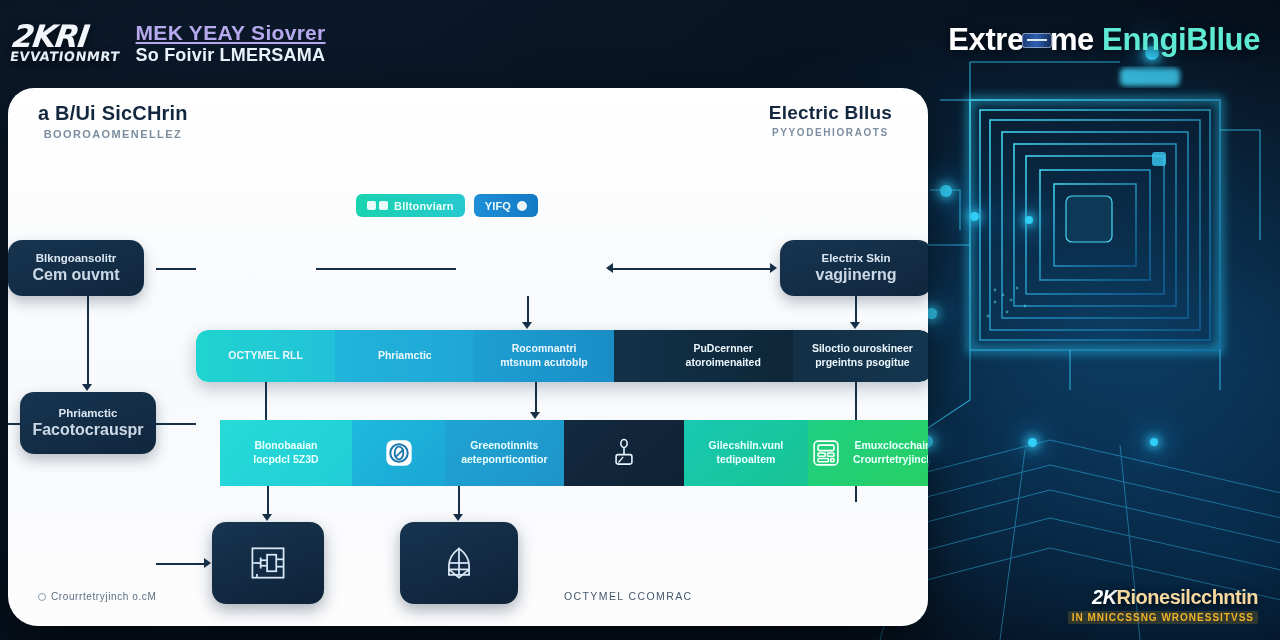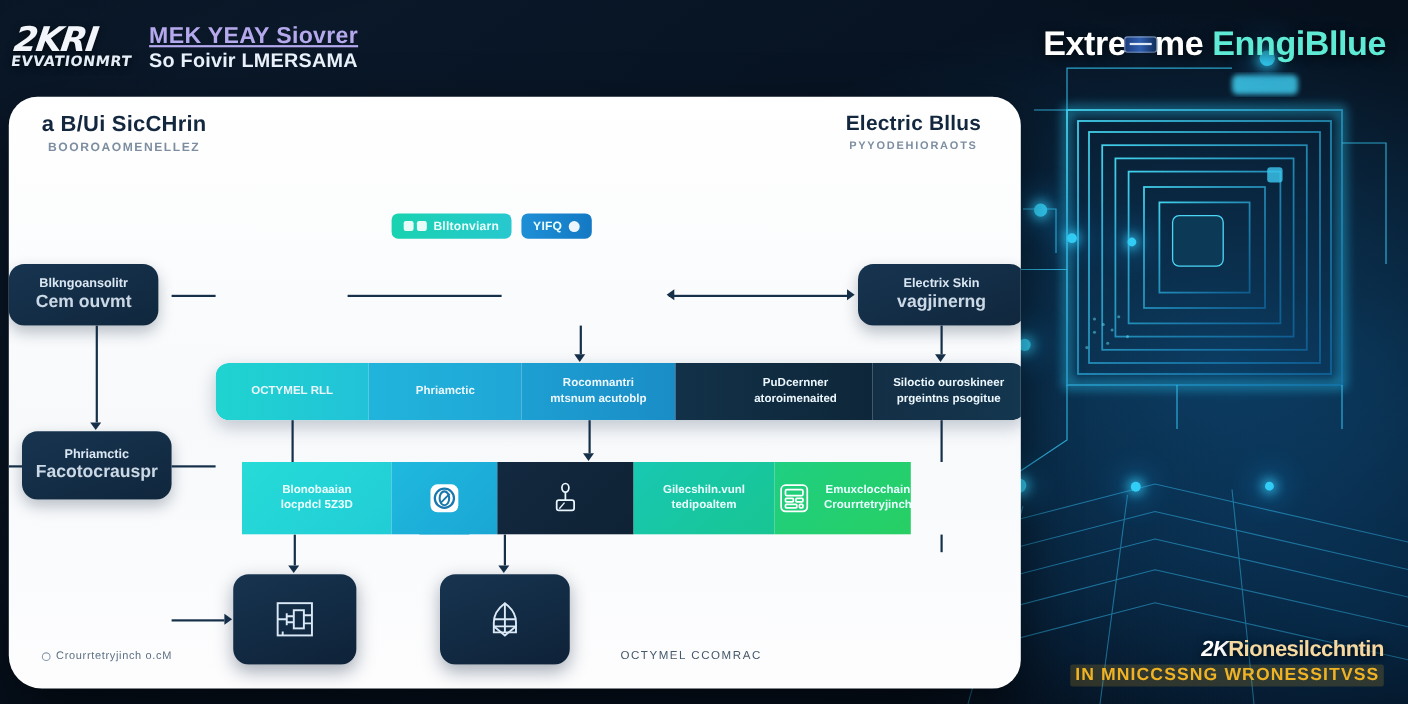--- a/index.html
+++ b/index.html
@@ -52,21 +52,21 @@
             background:linear-gradient(90deg,#1b3a78 0%,#2f5fb0 48%,#0f2a55 100%);
             box-shadow:inset 0 0 0 1px rgba(255,255,255,.45); position:relative; margin:0 -2px; }
   .br-chip::after{ content:""; position:absolute; left:5px; right:5px; top:6px; height:2px; background:#dfe9f6; }
 
   
   .brand-bottom{ position:absolute; right:22px; bottom:16px; text-align:right; }
   .bb-row{ font-size:20px; font-weight:bold; letter-spacing:-.5px; white-space:nowrap;
            text-shadow:0 2px 8px rgba(0,0,0,.8); }
   .bb-row .w{ color:#fff; font-style:italic; }
   .bb-row .y{ color:#f7d9a0; }
-  .bb-sub{ margin-top:2px; font-size:16px; font-weight:bold; letter-spacing:1px; color:#f0b323;
+  .bb-sub{ margin-top:2px; font-size:10px; font-weight:bold; letter-spacing:1px; color:#f0b323;
            background:rgba(240,179,35,.18); padding:1px 4px; border-radius:2px; white-space:nowrap; }
 
   
   .panel{
     position:absolute; left:8px; top:88px; width:920px; height:538px;
     background:linear-gradient(180deg,#ffffff 0%,#f7f9fb 55%,#fdfdfe 100%);
     border-radius:26px 26px 26px 30px;
     box-shadow:0 18px 48px rgba(0,0,0,.55), 0 2px 0 rgba(255,255,255,.25) inset;
     overflow:hidden;
   }
@@ -392,20 +392,26 @@
         </div>
         <div class="st c2">
           <svg viewBox="0 0 48 48" fill="none" stroke="#ffffff" stroke-width="2.2">
             <rect x="8" y="8" width="32" height="32" rx="8" fill="#ffffff" stroke="none"></rect>
             <circle cx="24" cy="24" r="11" fill="none" stroke="#1a78ae" stroke-width="2.6"></circle>
             <ellipse cx="24" cy="24" rx="5.5" ry="8" fill="none" stroke="#1a78ae" stroke-width="2.4"></ellipse>
             <path d="M20 29 L30 19" stroke="#1a78ae" stroke-width="2.2"></path>
           </svg>
           <div class="chevron"></div>
         </div>
+        <div class="st c3">
+          <span class="lbl">
+            <span>Greenotinnits</span>
+            <span>aeteponrticontior</span>
+          </span>
+        </div>
         <div class="st c4">
           <svg viewBox="0 0 48 48" fill="none" stroke="#eaf6ff" stroke-width="2">
             <ellipse cx="24" cy="12" rx="4" ry="5"></ellipse>
             <path d="M24 17 v9"></path>
             <rect x="14" y="26" width="20" height="12" rx="2.5"></rect>
             <path d="M17 36 L23 29" stroke-width="1.6"></path>
           </svg>
         </div>
         <div class="st c5">
           <span class="lbl">

